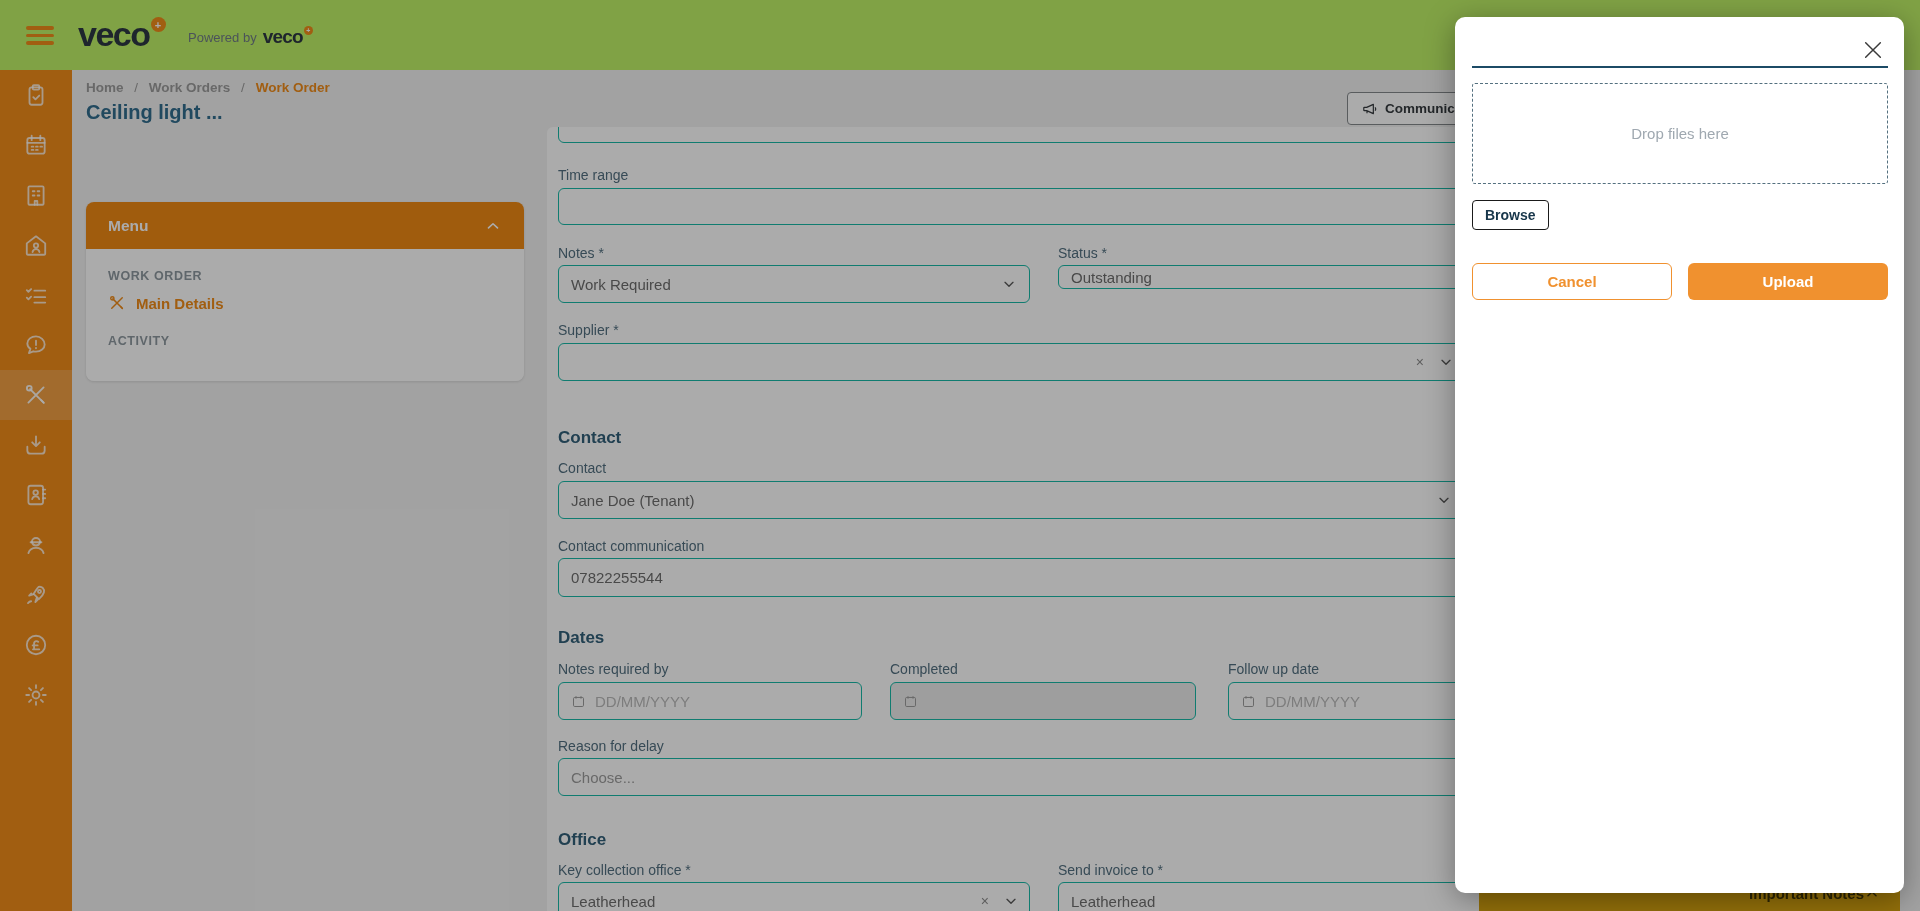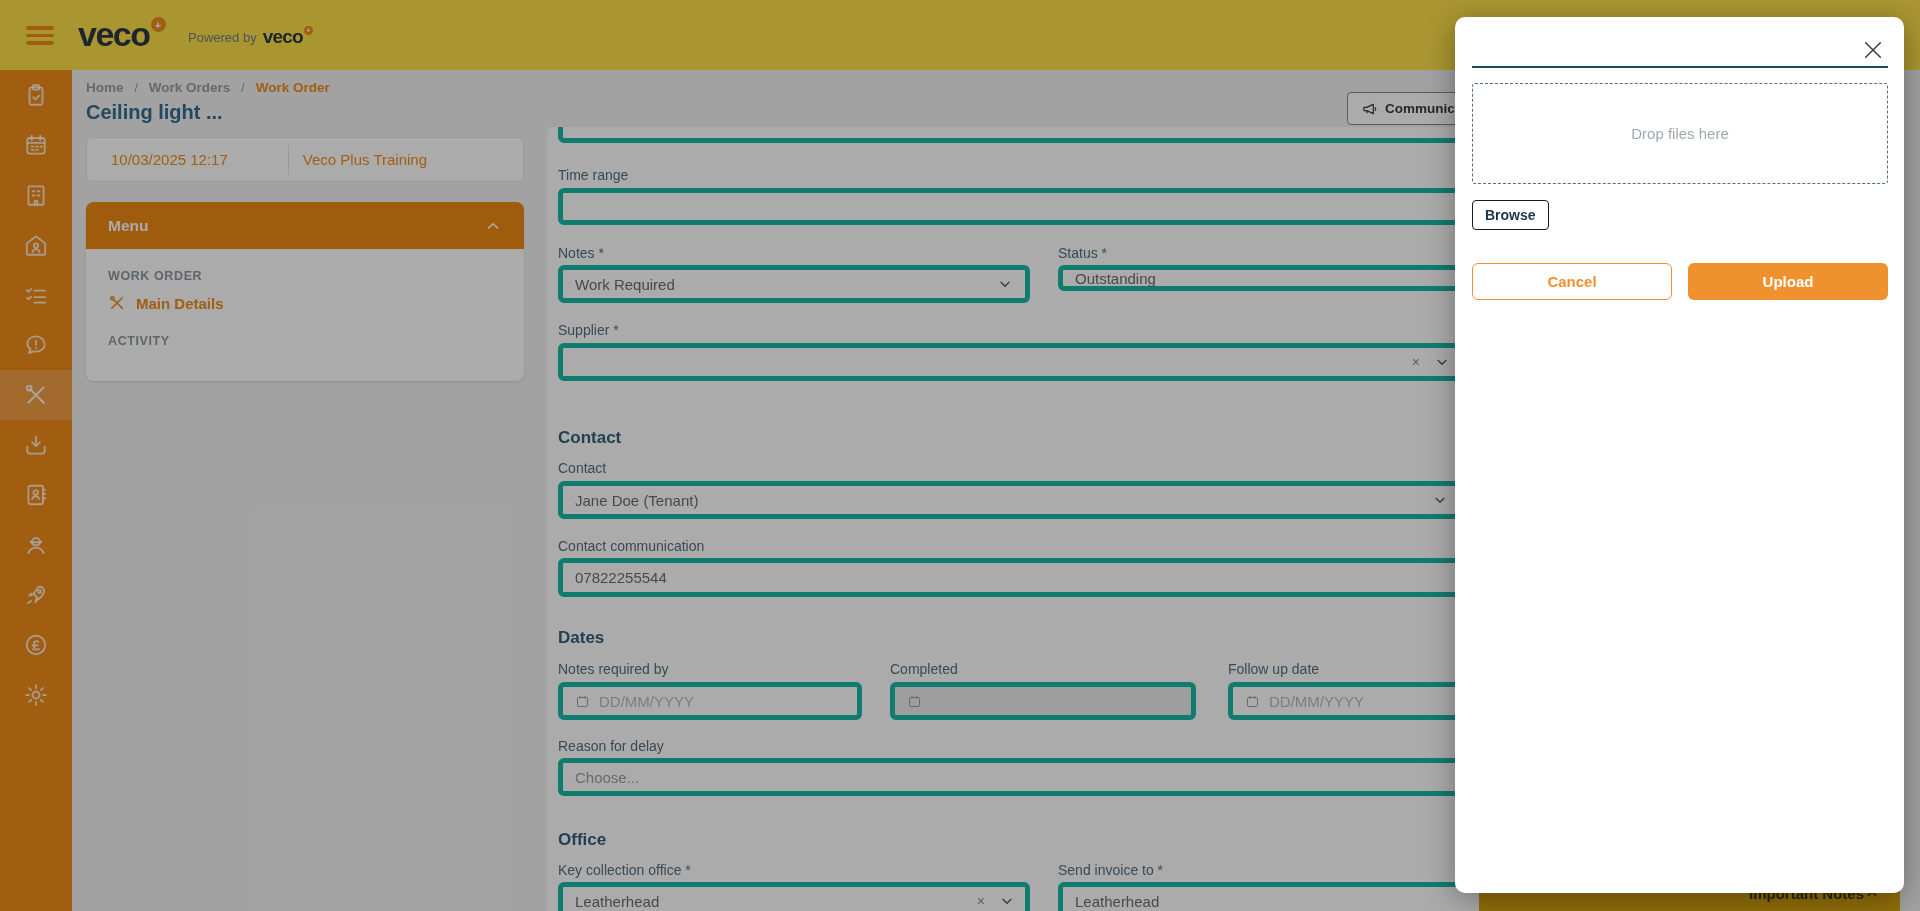--- a/index.html
+++ b/index.html
@@ -2,21 +2,21 @@
 <html><head>
 <meta charset="utf-8">
 <style>
   * { margin:0; padding:0; box-sizing:border-box; }
   html,body { width:1920px; height:911px; overflow:hidden; }
   body { font-family:"Liberation Sans", sans-serif; background:#F2F2F2; }
   #app { position:relative; width:1920px; height:911px; overflow:hidden; background:#F2F2F2; }
   svg { display:block; }
 
   
-  .topbar { position:absolute; left:0; top:0; width:1920px; height:70px; background:#fde047; z-index:5; }
+  .topbar { position:absolute; left:0; top:0; width:1920px; height:70px; background:#bef264; z-index:5; }
   .hamburger { position:absolute; left:26px; top:26px; width:28px; height:19px; cursor:pointer; }
   .hamburger span { display:block; height:3.5px; background:#F08A16; border-radius:2px; margin-bottom:4.2px; }
   .logo { position:absolute; left:78px; top:15px; display:flex; align-items:flex-start; }
   .logo-text { font-size:34px; font-weight:bold; letter-spacing:-1.5px; color:#2A3440; line-height:38px; }
   .logo-badge { width:15px; height:15px; border-radius:50%; background:#F08A16; color:#fff; font-size:11px; font-weight:bold;
                 display:flex; align-items:center; justify-content:center; margin:2px 0 0 1px; }
   .powered { position:absolute; left:188px; top:26px; display:flex; align-items:flex-start; gap:6px; }
   .powered-label { font-size:13px; color:#6E7A84; margin-top:4px; }
   .powered .logo-text { font-size:19px; letter-spacing:-0.8px; line-height:22px; }
   .powered .logo-badge { width:9px; height:9px; font-size:7px; margin-top:0; }
@@ -57,21 +57,21 @@
   .menu-item:last-child { margin-bottom:2px; }
   .menu-item svg { width:18px; height:18px; stroke:currentColor; fill:none; stroke-width:1.9; stroke-linecap:round; stroke-linejoin:round; }
   .menu-item.active { color:#F08A16; font-weight:bold; }
 
   
   .form-card { position:absolute; left:547px; top:127px; width:1346px; height:784px; background:#fff; border-radius:6px 6px 0 0;
                overflow:hidden; z-index:2; }
   .fc { position:absolute; }
   .field-label { font-size:14px; color:#4F6D7E; }
   .section-heading { font-size:17px; font-weight:bold; color:#2E5D77; }
-  .inputbox { background:#fff; border:5px solid #14b8a6; border-radius:6px; display:flex; align-items:center;
+  .inputbox { background:#fff; border:1px solid #14b8a6; border-radius:6px; display:flex; align-items:center;
               font-size:15px; color:#6B6B6B; padding:8px 12px; }
   .inputbox.disabled { background:#EBEBEB; }
   .inputbox .grow { flex:1 1 auto; }
   .inputbox input { border:none; outline:none; background:transparent; width:100%; font-size:15px; color:#6B6B6B;
                     font-family:"Liberation Sans", sans-serif; }
   .inputbox input::placeholder { color:#B9B9B9; }
   .placeholder-text { color:#9B9B9B; }
   .chip { background:#F1F1F1; border-radius:3px; padding:4px 8px; }
   .sel-x { color:#8A8A8A; font-size:14px; margin-right:14px; cursor:pointer; }
   .chev { width:16px; height:16px; stroke:#555; fill:none; stroke-width:2; stroke-linecap:round; stroke-linejoin:round; flex:0 0 auto; cursor:pointer; }
@@ -222,25 +222,20 @@
   </div>
   <div class="page-title">Ceiling light ...</div>
 
   <div class="communicate-btn">
     <svg viewBox="0 0 24 24">
         <path d="M3.5 9.5h3.5l10-4.5v14l-10-4.5H3.5a.8.8 0 01-.8-.8V10.3a.8.8 0 01.8-.8zM7.5 15v3.5M19.5 9.5a3.5 3.5 0 010 5"></path>
       </svg>
     <span>Communication</span>
   </div>
 
-  <div class="info-card">
-    <div class="cell">10/03/2025 12:17</div>
-    <div class="vdiv"></div>
-    <div class="cell right">Veco Plus Training</div>
-  </div>
 
   <div class="menu-panel">
     <div class="menu-header">
       <span class="menu-title">Menu</span>
       <svg viewBox="0 0 24 24">
           <path d="M6 14.5l6-5.5 6 5.5"></path>
         </svg>
     </div>
     <div class="menu-body">
       <div class="menu-section-label">WORK ORDER</div>

